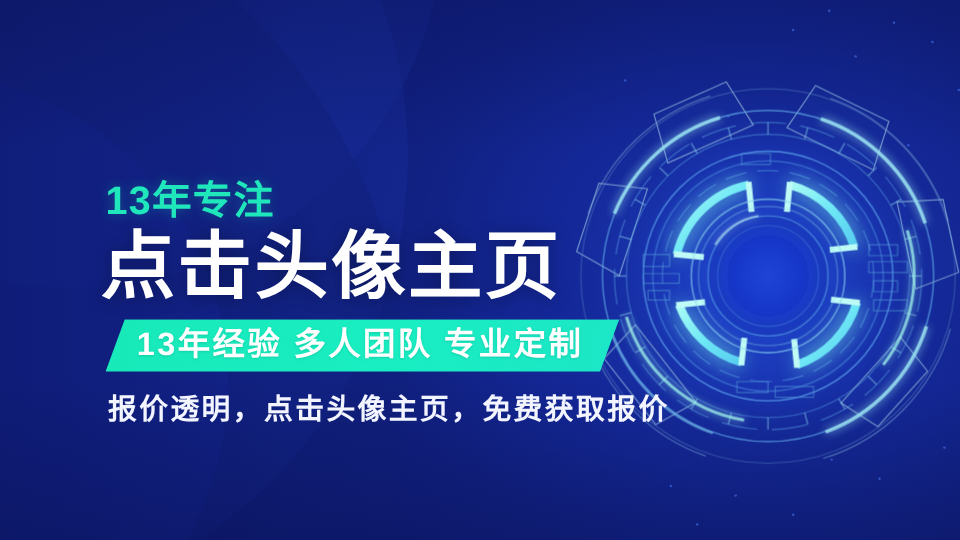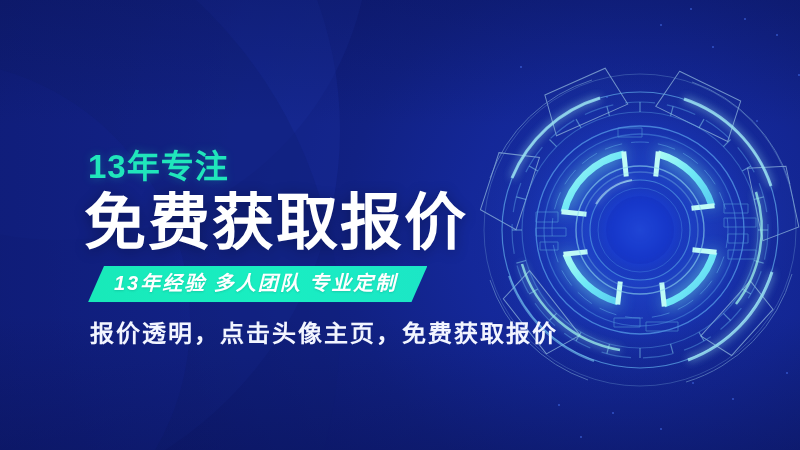--- a/index.html
+++ b/index.html
@@ -113,23 +113,22 @@
     position: relative;
     display: inline-block;
     margin: 0 0 0 4px;
     padding: 7px 30px 8px 26px;
     background: linear-gradient(100deg, #18e9b9 0%, #19eec2 55%, #1ce6c6 100%);
     clip-path: polygon(16px 0, 100% 0, calc(100% - 16px) 100%, 0 100%);
     box-shadow: 0 2px 12px rgba(24,233,185,.20);
   }
   .ribbon span {
     display: block;
-    font-size: 20px;
+    font-size: 27px;
     font-weight: 700;
-    font-style: italic;
     color: #ffffff;
     letter-spacing: 2px;
     line-height: 1.06;
     white-space: nowrap;
     text-shadow: 0 1px 2px rgba(10,120,100,.25);
   }
   .tagline {
     margin: 18px 0 0 6px;
     font-size: 24px;
     font-weight: 700;
@@ -391,21 +390,21 @@
 
         <circle r="156" fill="none" stroke="#6f9fd4" stroke-width="1" opacity=".35"></circle>
       </g>
     </svg>
   </div>
 
   <div class="text-block">
 
     <div class="eyebrow">13年专注</div>
 
-    <div class="headline">免费获取报价</div>
+    <div class="headline">点击头像主页</div>
 
     <div class="ribbon">
       <span>13年经验  多人团队  专业定制</span>
     </div>
 
     <div class="tagline">报价透明，点击头像主页，免费获取报价</div>
   </div>
 
 </div>
 

